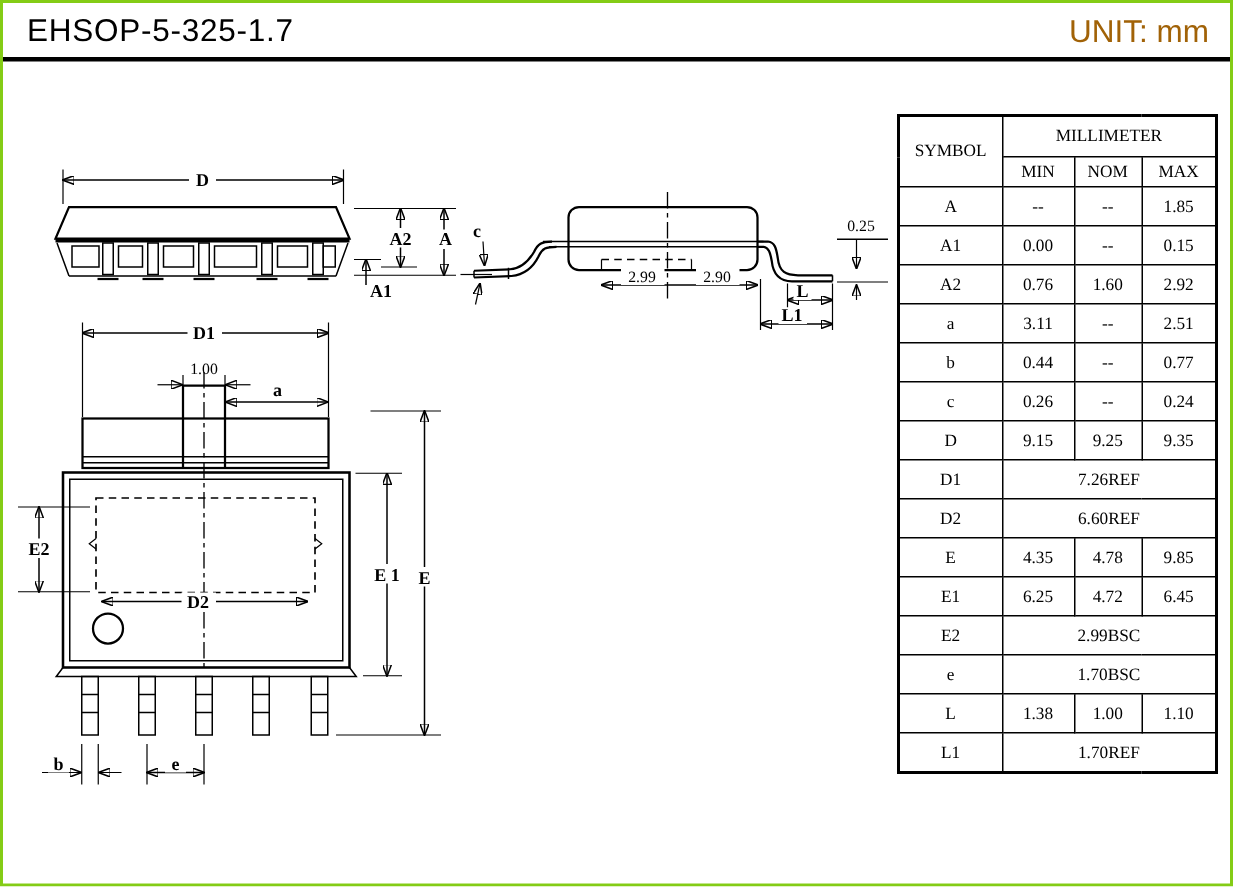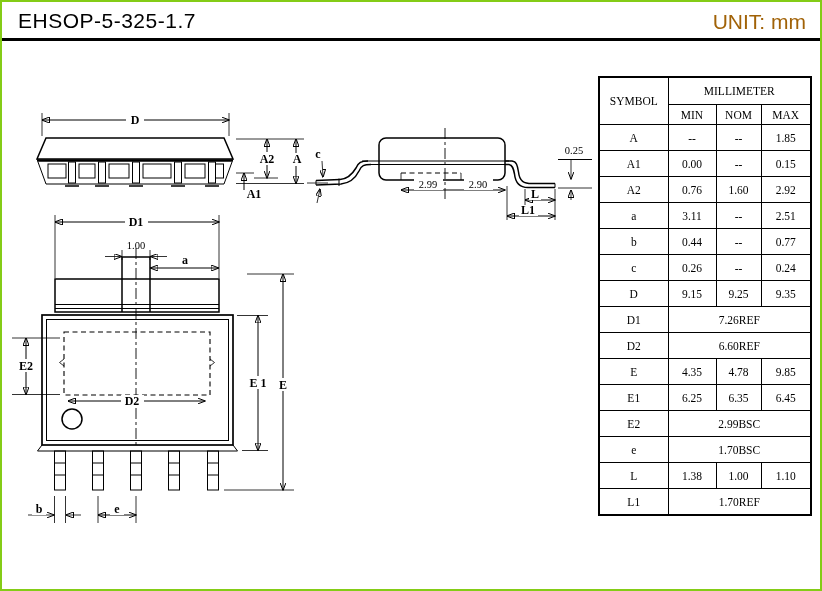--- a/index.html
+++ b/index.html
@@ -289,21 +289,21 @@
         </tr>
         <tr>
           <td>E</td>
           <td>4.35</td>
           <td>4.78</td>
           <td>9.85</td>
         </tr>
         <tr>
           <td>E1</td>
           <td>6.25</td>
-          <td>6.35</td>
+          <td>4.72</td>
           <td>6.45</td>
         </tr>
         <tr>
           <td>E2</td>
           <td colspan="3">2.99BSC</td>
         </tr>
         <tr>
           <td>e</td>
           <td colspan="3">1.70BSC</td>
         </tr>

